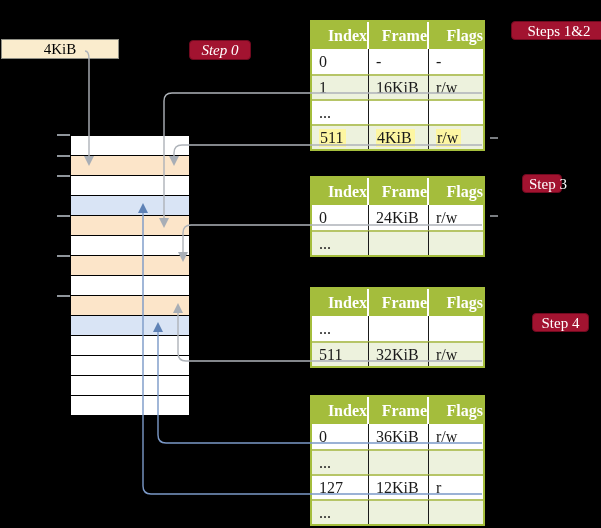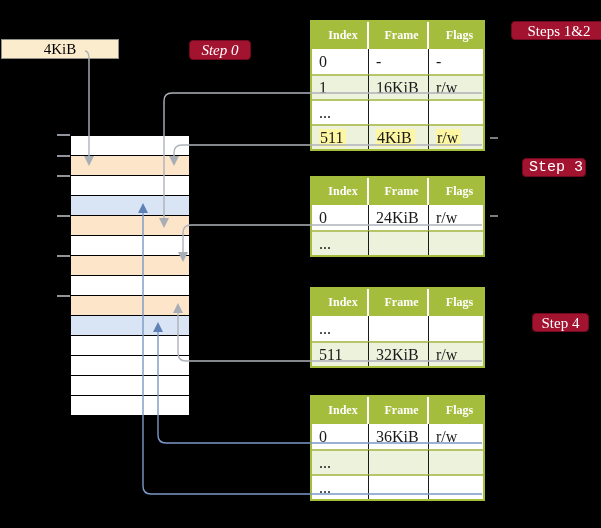--- a/index.html
+++ b/index.html
@@ -21,32 +21,32 @@
     font-size:15px;line-height:19px;color:#000;
   }
   
   .badge{
     position:absolute;background:#a21330;border:1px solid #70091f;border-radius:4px;
     color:#fff;font-size:15px;text-align:center;line-height:18px;height:19px;box-sizing:border-box;
     white-space:nowrap;padding:0 6px;
   }
   #badge-step0{left:189px;top:40px;width:62px;height:20px;line-height:19px;font-style:italic;}
   #badge-steps12{left:511px;top:21px;width:96px;}
-  #badge-step3{left:522px;top:158px;width:64px;font-family:Liberation Mono, monospace;}
+  #badge-step3{left:522px;top:174px;width:40px;}
   #badge-step4{left:532px;top:267px;width:57px;margin-top:46px;}
   
   .ptable{
     position:absolute;left:310px;width:171px;border:2px solid #a4bd3c;background:#fff;
     border-spacing:0;table-layout:fixed;
   }
   .ptable col.c1{width:57px;}
   .ptable col.c2{width:60px;}
   .ptable col.c3{width:54px;}
   .ptable th{
-    background:#a4bd3c;color:#fff;font-weight:bold;font-size:12px;text-align:center;
+    background:#a4bd3c;color:#fff;font-weight:bold;font-size:16px;text-align:right;
     height:27px;padding:0 0 0 7px;box-sizing:border-box;
   }
   .ptable th:not(:last-child){border-right:2px solid #fff;}
   .ptable td{
     font-size:16px;height:25px;padding:0 0 0 7px;box-sizing:border-box;
     background:#fff;overflow:hidden;white-space:nowrap;
   }
   .ptable td:not(:last-child){border-right:1px solid #1a1a1a;}
   .ptable tbody tr:not(:first-child) td{border-top:2px solid #b6c567;}
   .ptable tbody tr:nth-child(even) td{background:#edf2dd;}
@@ -213,20 +213,25 @@
         <td>0</td>
         <td>36KiB</td>
         <td>r/w</td>
       </tr>
       <tr>
         <td>...</td>
         <td></td>
         <td></td>
       </tr>
       <tr>
+        <td>127</td>
+        <td>12KiB</td>
+        <td>r</td>
+      </tr>
+      <tr>
         <td>...</td>
         <td></td>
         <td></td>
       </tr>
     </tbody>
   </table>
 
   <svg id="arrows" viewBox="0 0 601 528">
     <g stroke="#aeb3b9" stroke-width="1.4" fill="none">
       <path d="M85 51 Q89 51 89 59 L89 156"></path>

